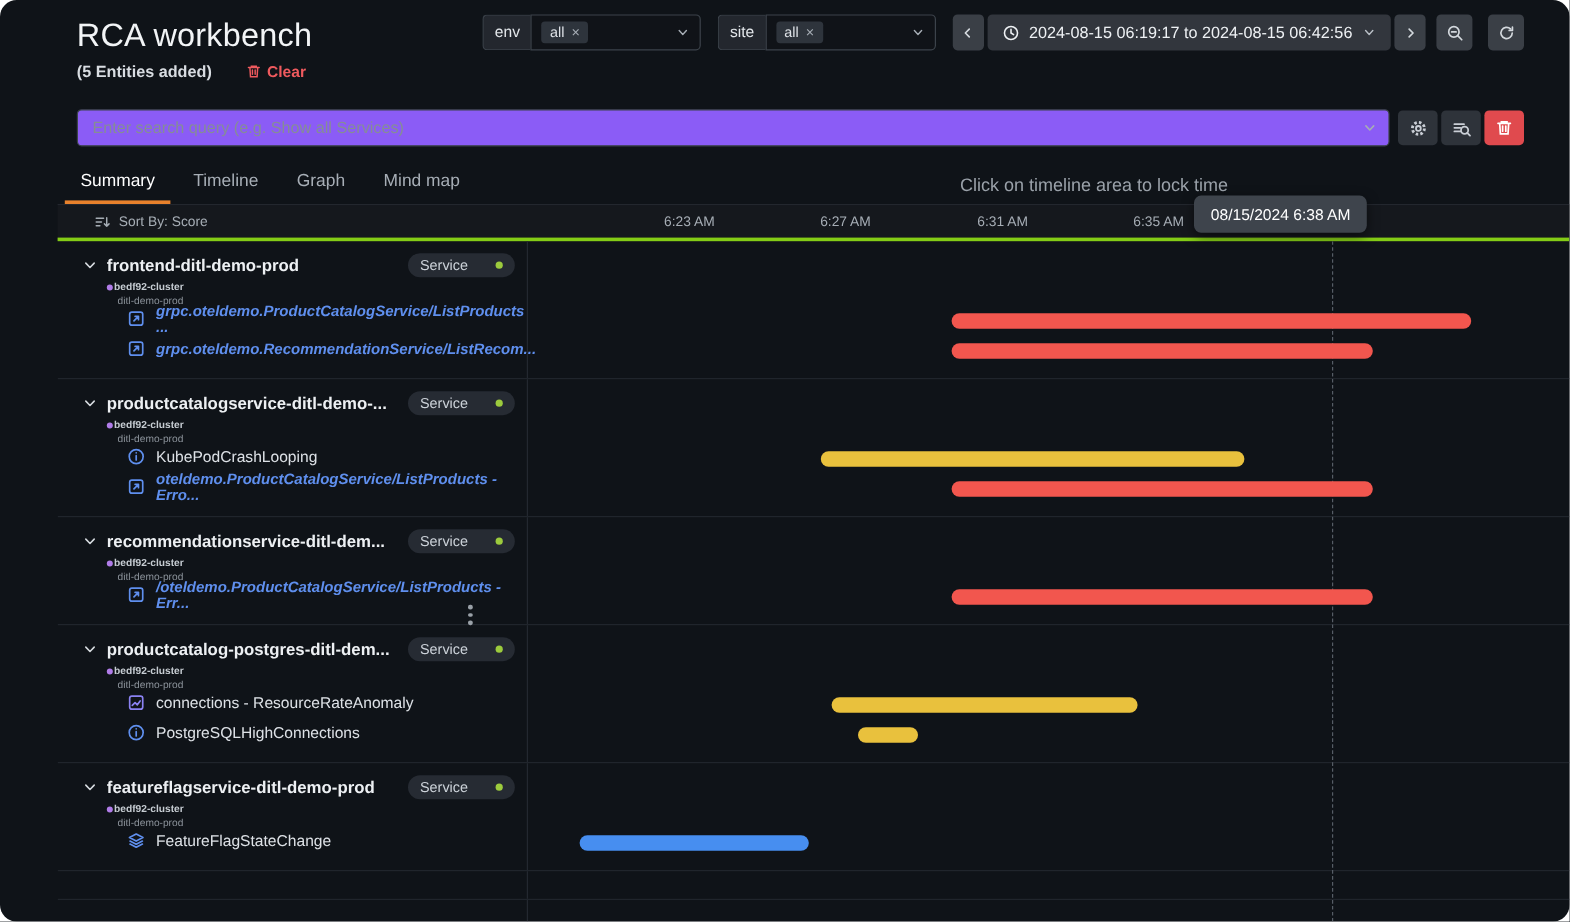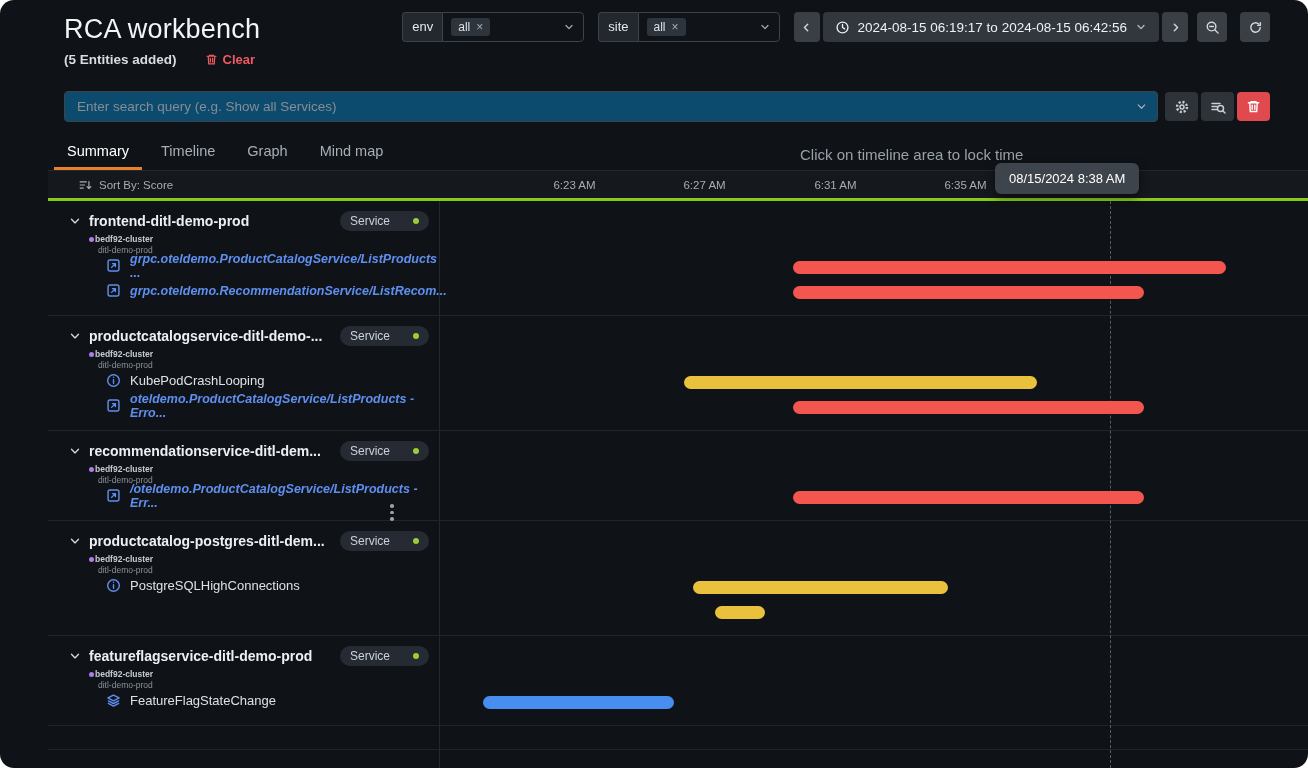--- a/index.html
+++ b/index.html
@@ -28,21 +28,21 @@
   .tg-btn { width:26px; height:30px; background:#3a3f46; border:none; border-radius:4px; color:#d3d8dd;
             display:flex; align-items:center; justify-content:center; cursor:pointer; }
   .tg-btn.sq { width:30px; }
   .tg-btn.gap6 { margin-left:6px; } .tg-btn.gap10 { margin-left:10px; }
   .time-display { height:30px; background:#32363d; border-radius:4px; display:flex; align-items:center;
                   gap:8px; padding:0 12px; color:#eef1f4; font-size:13.5px; cursor:pointer; }
   .time-display .chev { color:#b9bfc6; }
 
   
   .search-row { display:flex; gap:3px; margin:22px 38px 0 16px; }
-  .search-box { position:relative; flex:1; margin-right:4px; height:31px; background:#0c4a6e;
+  .search-box { position:relative; flex:1; margin-right:4px; height:31px; background:#8b5cf6;
                 border:1px solid #3c434b; border-radius:4px; }
   .search-box input { width:100%; height:100%; background:transparent; border:none; outline:none;
                       color:#dfe3e7; font-size:13.5px; padding:0 30px 0 12px; font-family:inherit; }
   .search-box input::placeholder { color:#868d95; }
   .search-box .chev { position:absolute; right:9px; top:8px; color:#a6adb5; cursor:pointer; }
   .icon-btn { width:33px; height:29px; margin-top:1px; background:#2e333a; border:none; border-radius:4px;
               color:#c9ced5; display:flex; align-items:center; justify-content:center; cursor:pointer; }
   .icon-btn.danger { background:#e04a4e; color:#fff; }
 
   
@@ -400,20 +400,29 @@
                 </span>
               </div>
               <div class="e-cluster">
                 <span class="dot purple"></span>
                 <span>bedf92-cluster</span>
               </div>
               <div class="e-ns">ditl-demo-prod</div>
             </div>
           </div>
           <div class="e-row">
+            <span class="c-violet" style="display:flex">
+              <svg class="" viewBox="0 0 16 16" width="15" height="15" fill="none" stroke="currentColor" stroke-width="1.5" stroke-linecap="round" stroke-linejoin="round">
+                <rect x="2.2" y="2.2" width="11.6" height="11.6" rx="2"></rect>
+                <path d="M4.5 10.5 7 8l2 2 2.5-3.5"></path>
+              </svg>
+            </span>
+            <span class="lbl text">connections - ResourceRateAnomaly</span>
+          </div>
+          <div class="e-row">
             <span class="c-blue" style="display:flex">
               <svg class="" viewBox="0 0 16 16" width="15" height="15" fill="none" stroke="currentColor" stroke-width="1.5" stroke-linecap="round" stroke-linejoin="round">
                 <circle cx="8" cy="8" r="6.2"></circle>
                 <path d="M8 7.2v3.8M8 4.6v.01"></path>
               </svg>
             </span>
             <span class="lbl text">PostgreSQLHighConnections</span>
           </div>
         </div>
         <div class="g-right">
@@ -470,19 +479,19 @@
       <div class="group filler-a">
         <div class="g-left"></div>
         <div class="g-right"></div>
       </div>
       <div class="group filler-b">
         <div class="g-left"></div>
         <div class="g-right"></div>
       </div>
     </div>
 
-  <div class="tooltip">08/15/2024 8:38 AM</div>
+  <div class="tooltip">08/15/2024 6:38 AM</div>
   <button class="resize-handle">
       <i></i>
       <i></i>
       <i></i>
     </button>
 </div>
 
 </body></html>

